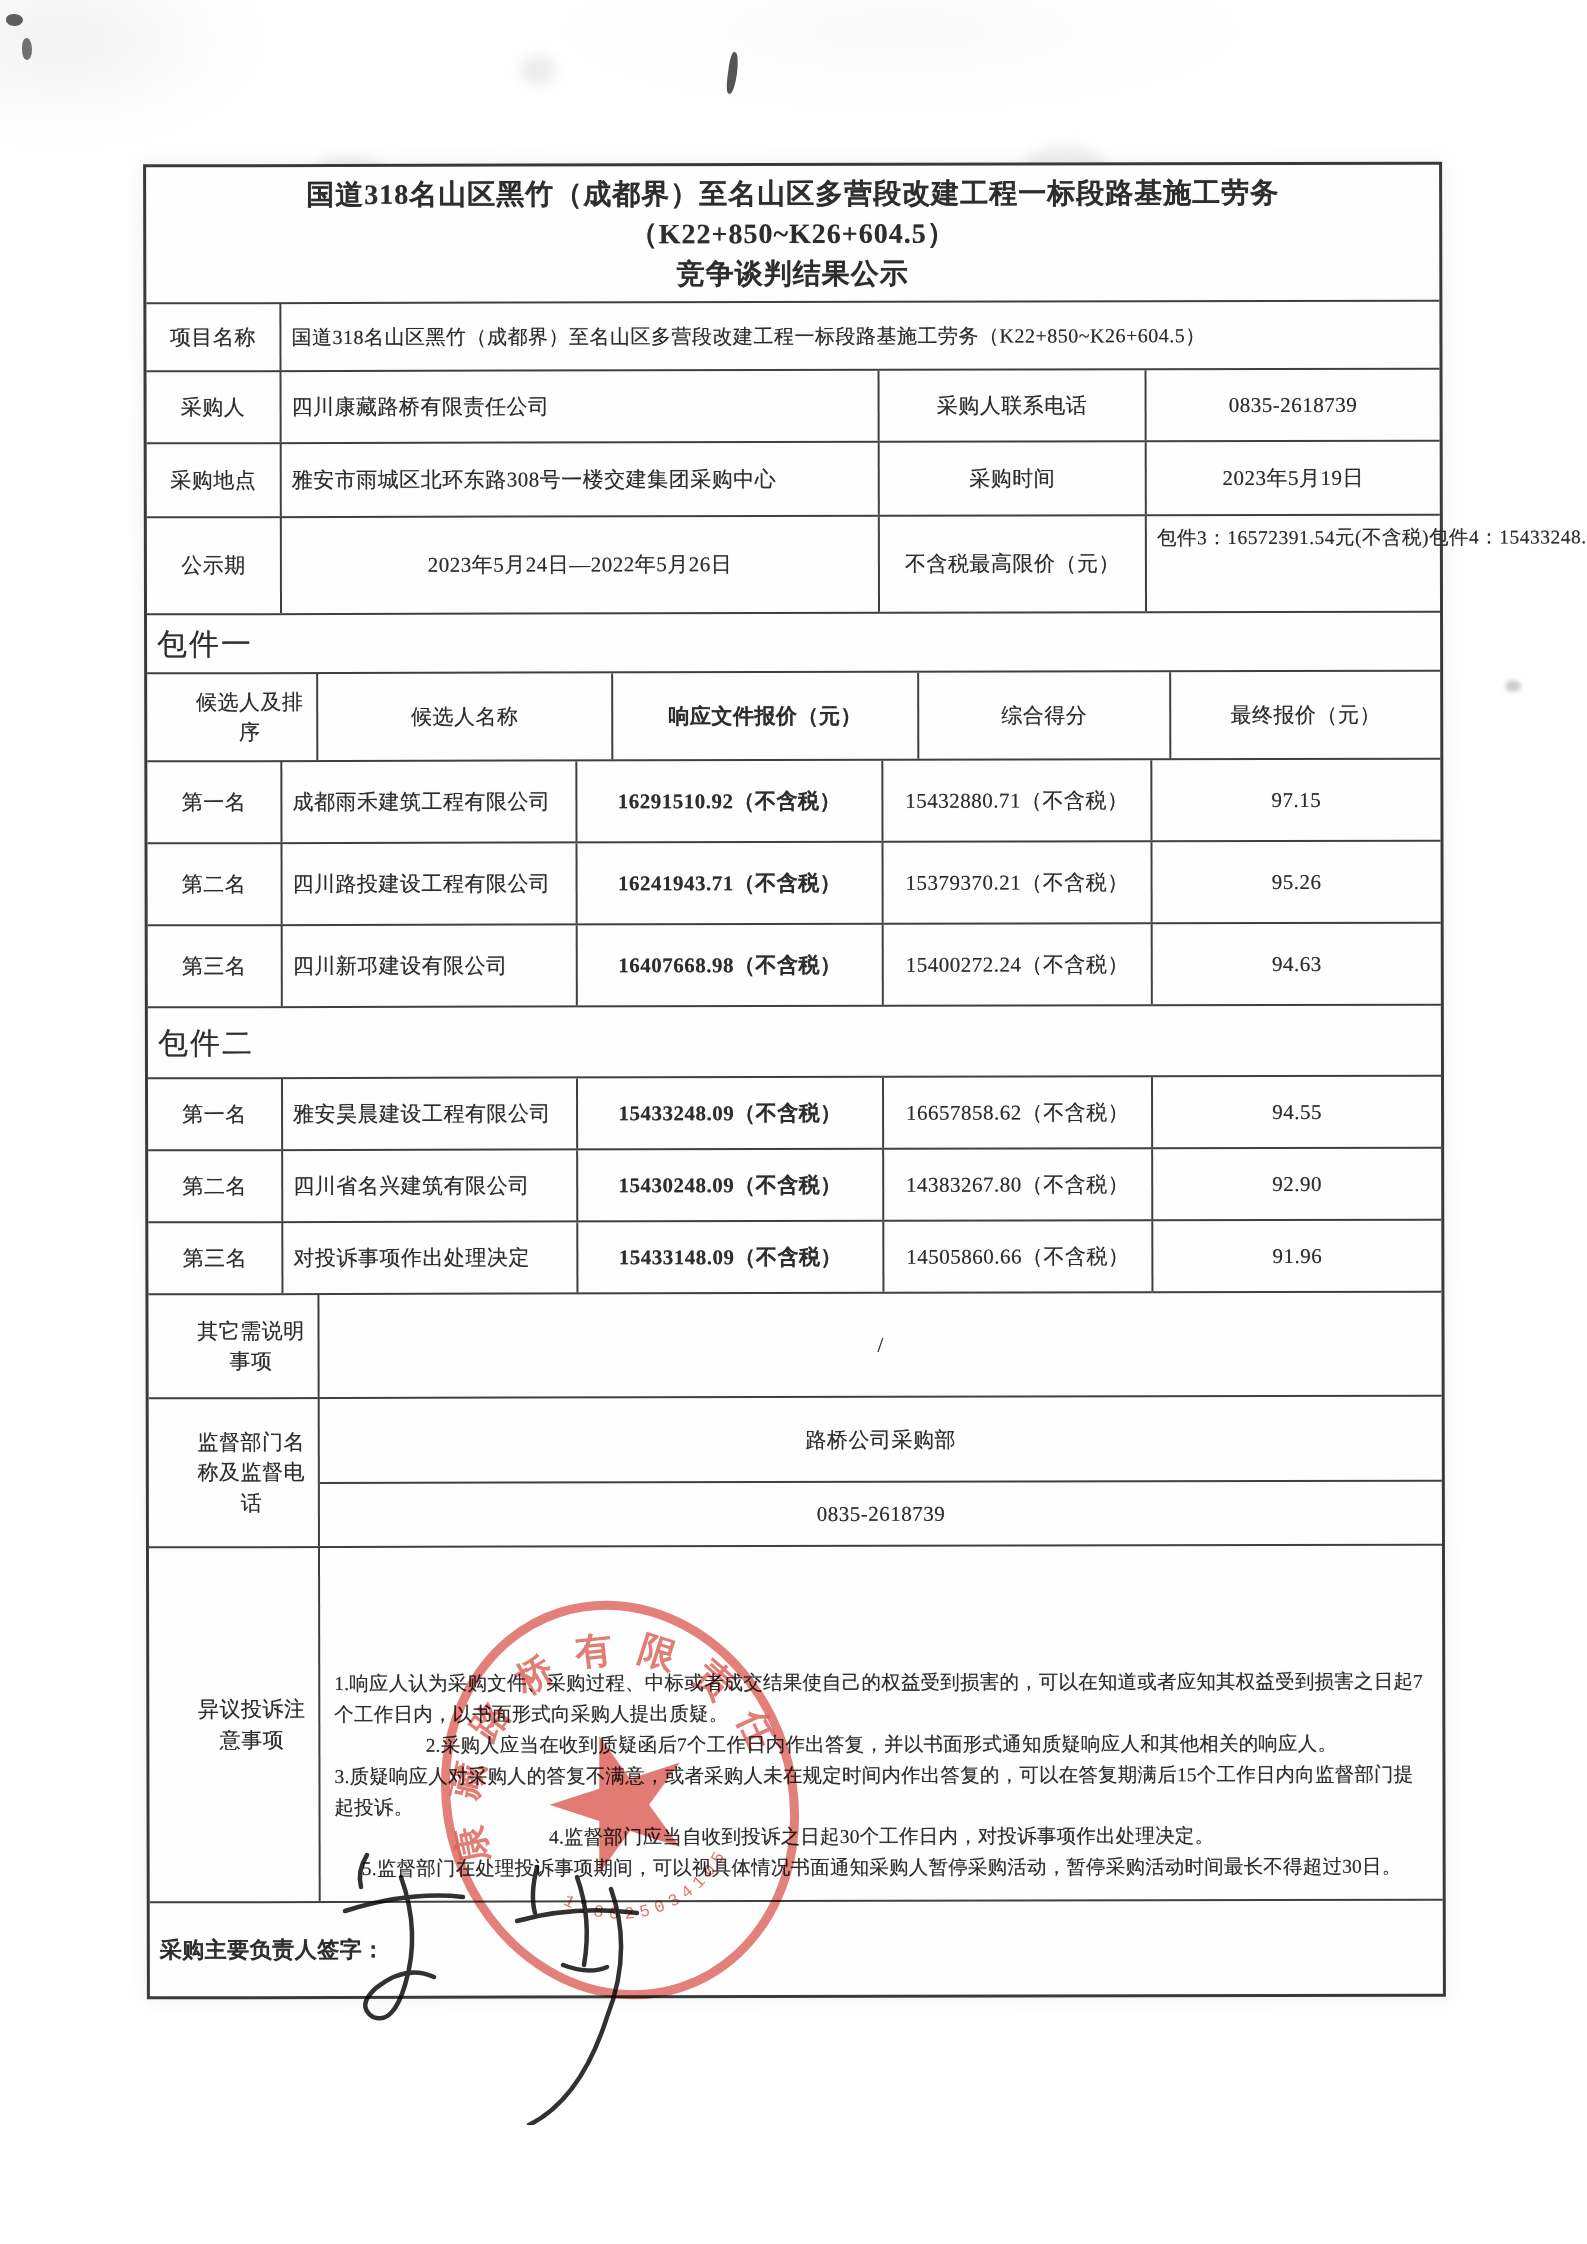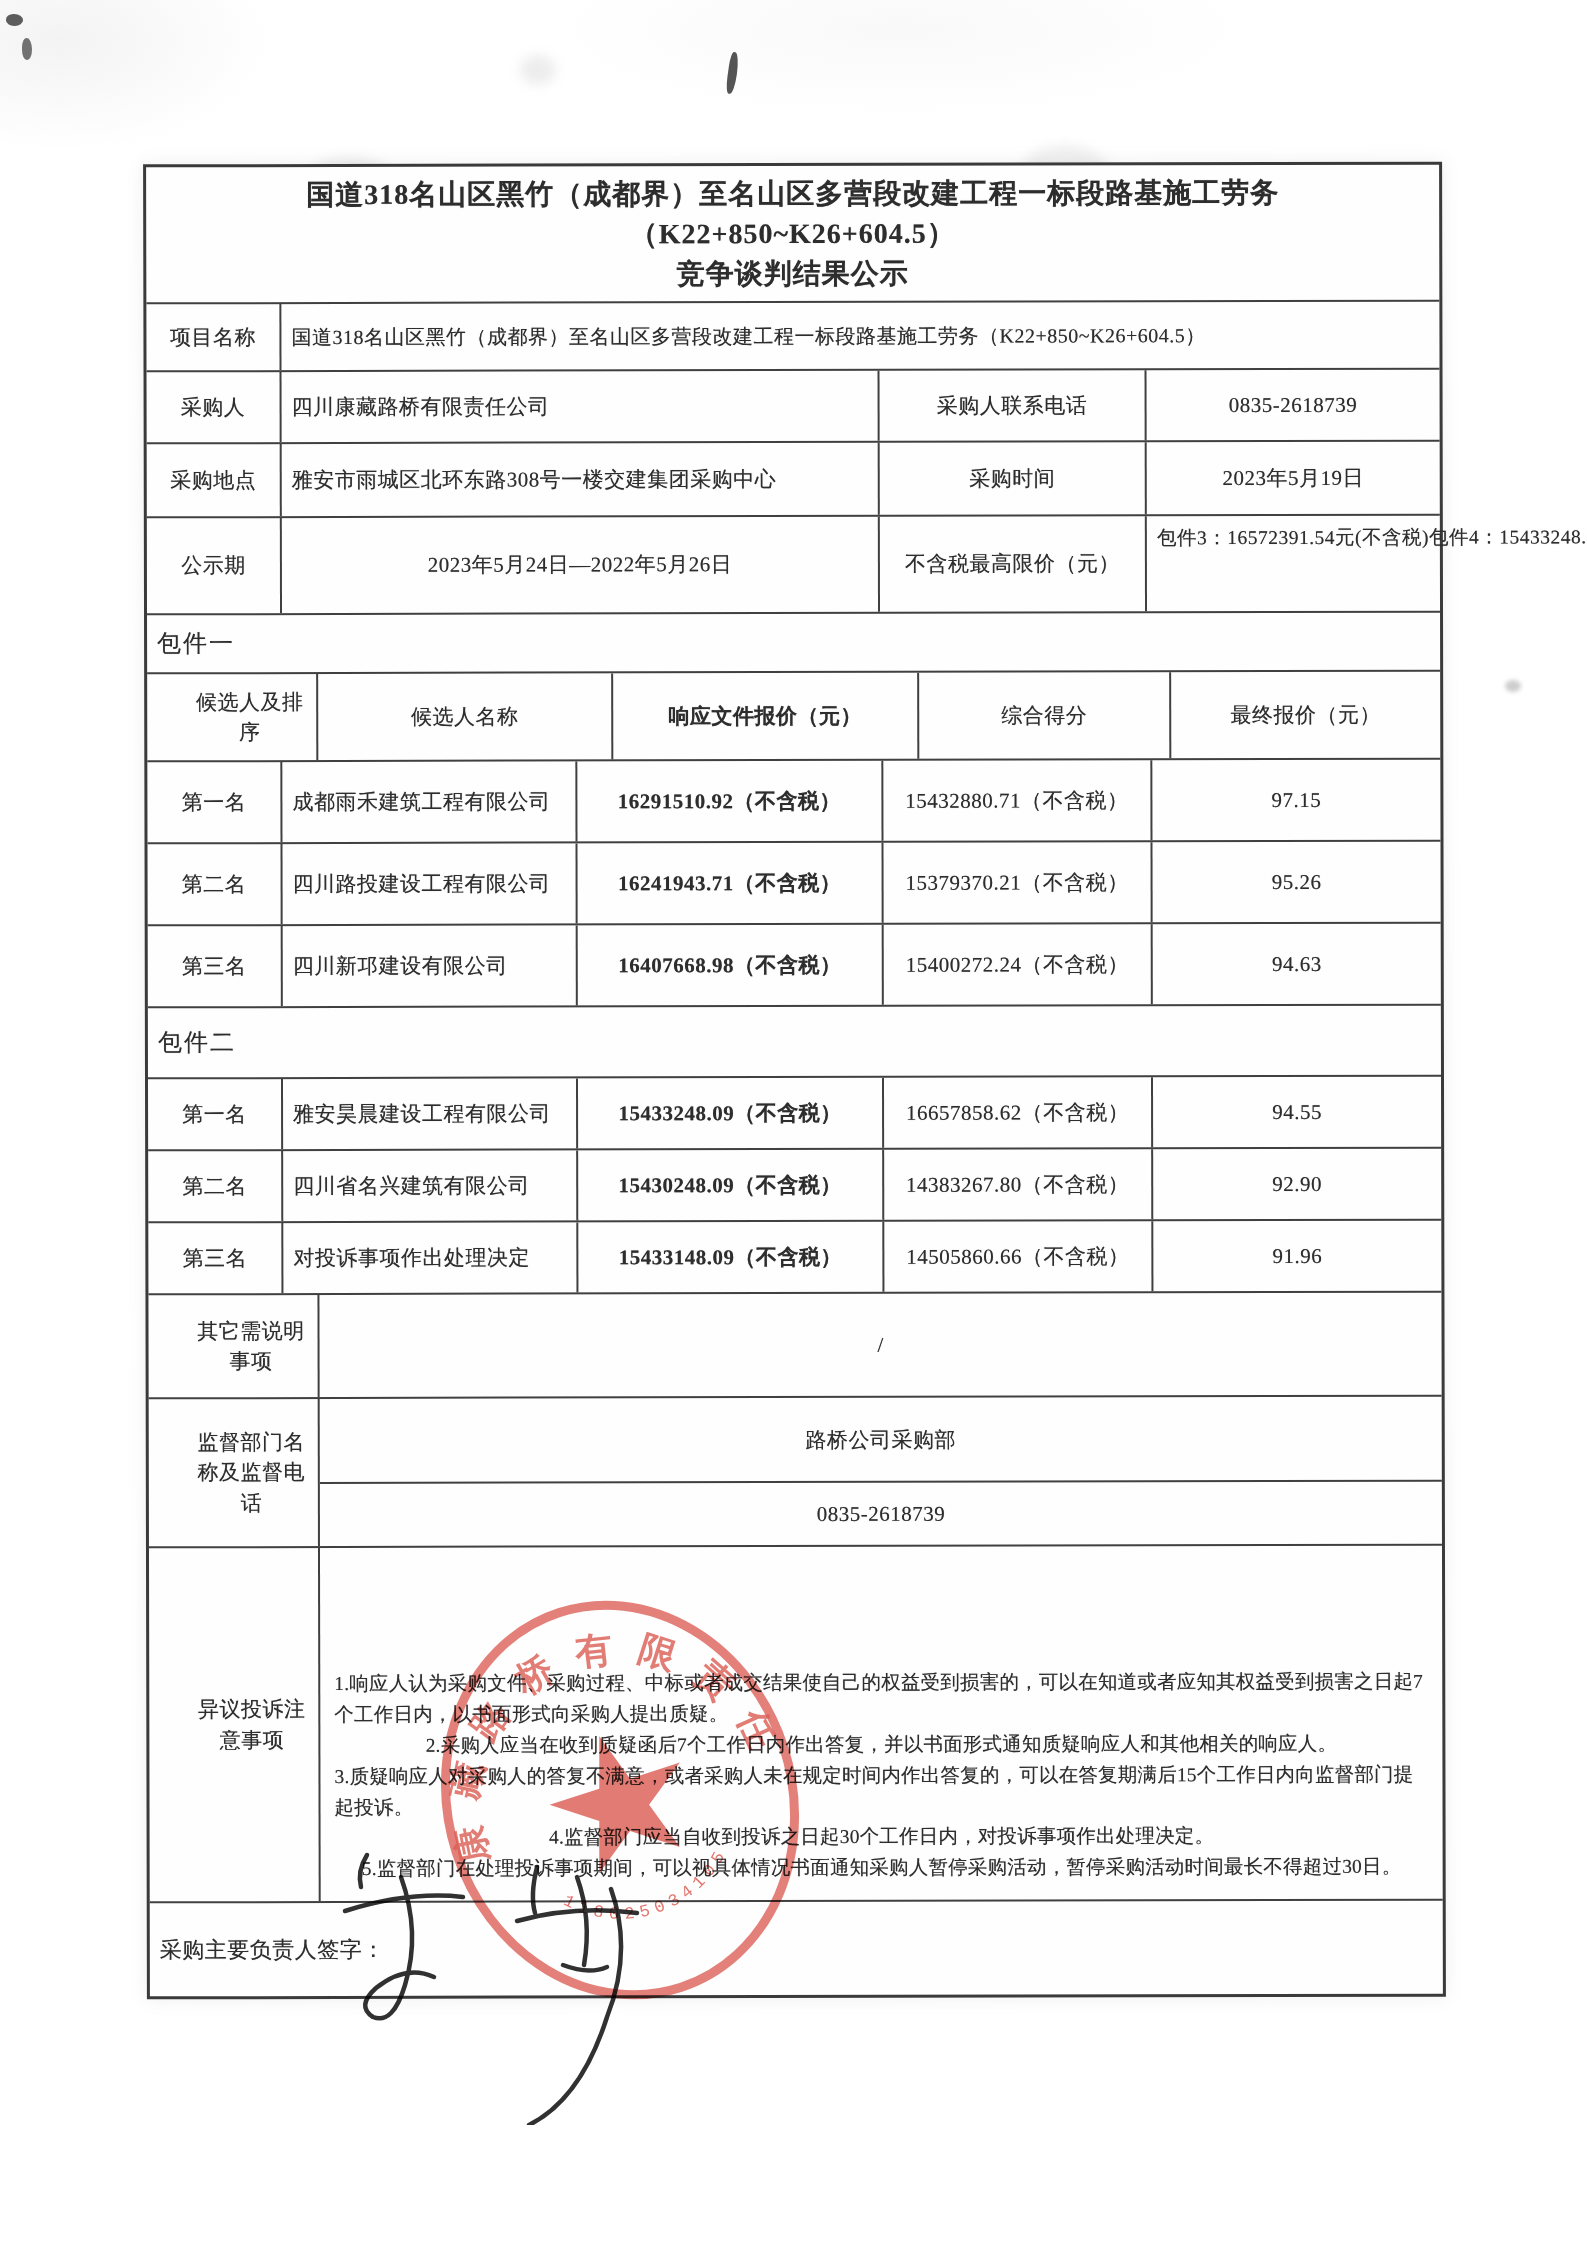--- a/index.html
+++ b/index.html
@@ -24,34 +24,34 @@
      text-shadow:0 0 .7px rgba(40,40,40,.55);}
   .c:last-child{border-right:none;}
   .left{justify-content:flex-start;text-align:left;}
   .w1{flex:0 0 135px;}
   .iw2{flex:0 0 598px;} .iw3{flex:0 0 267px;} .iw4{flex:1;}
   .cw2{flex:0 0 295px;text-align:center;} .cw3{flex:0 0 306px;font-weight:bold;} .cw4{flex:0 0 269px;} .cw5{flex:1;}
   .r-title{height:135px;} .r-title .c{font-size:28px;font-weight:bold;line-height:40px;letter-spacing:1px;}
   .r-project{height:66px;} .r-project .val{font-size:20px;}
   .r-buyer{height:70px;} .r-loc{height:72px;} .r-pub{height:95px;}
   .r-sec1{height:57px;} .r-sec2{height:69px;}
-  .sec-cell{font-size:24px;letter-spacing:2px;}
+  .sec-cell{font-size:30px;letter-spacing:2px;}
   .r-head{height:86px;}
   .r-cand{height:80px;} .r-cand2{height:70px;}
   .r-other{height:102px;}
   .r-superv{height:147px;}
   .superv-right{flex:1;display:flex;flex-direction:column;}
   .superv-sub1{flex:0 0 83px;border-bottom:2px solid #404040;display:flex;align-items:center;justify-content:center;font-size:21px;letter-spacing:.5px;text-shadow:0 0 .7px rgba(40,40,40,.55);}
   .superv-sub2{flex:1;display:flex;align-items:center;justify-content:center;font-size:21px;letter-spacing:.5px;text-shadow:0 0 .7px rgba(40,40,40,.55);}
   .r-obj{height:353px;}
   .obj-content{flex:1;display:flex;flex-direction:column;justify-content:flex-end;
                padding:10px 14px 16px 14px;border-right:none;text-align:left;}
   .obj-content .li{font-size:19.5px;line-height:1.58;letter-spacing:.2px;text-shadow:0 0 .7px rgba(40,40,40,.5);}
   .r-sign{height:93px;}
-  .r-sign .c{justify-content:flex-start;font-size:22px;}
+  .r-sign .c{justify-content:flex-start;font-size:22px;font-weight:bold;}
   .price-cell{flex-direction:row;align-items:flex-start;justify-content:center;}
   .price-cell div{font-size:19.5px;line-height:1.6;white-space:nowrap;}
   .wrap-label{padding:6px 8px;margin-left:36px;}
   
   .overlay{position:absolute;mix-blend-mode:multiply;}
 </style>
 </head>
 <body>
 <div class="canvas">
 

